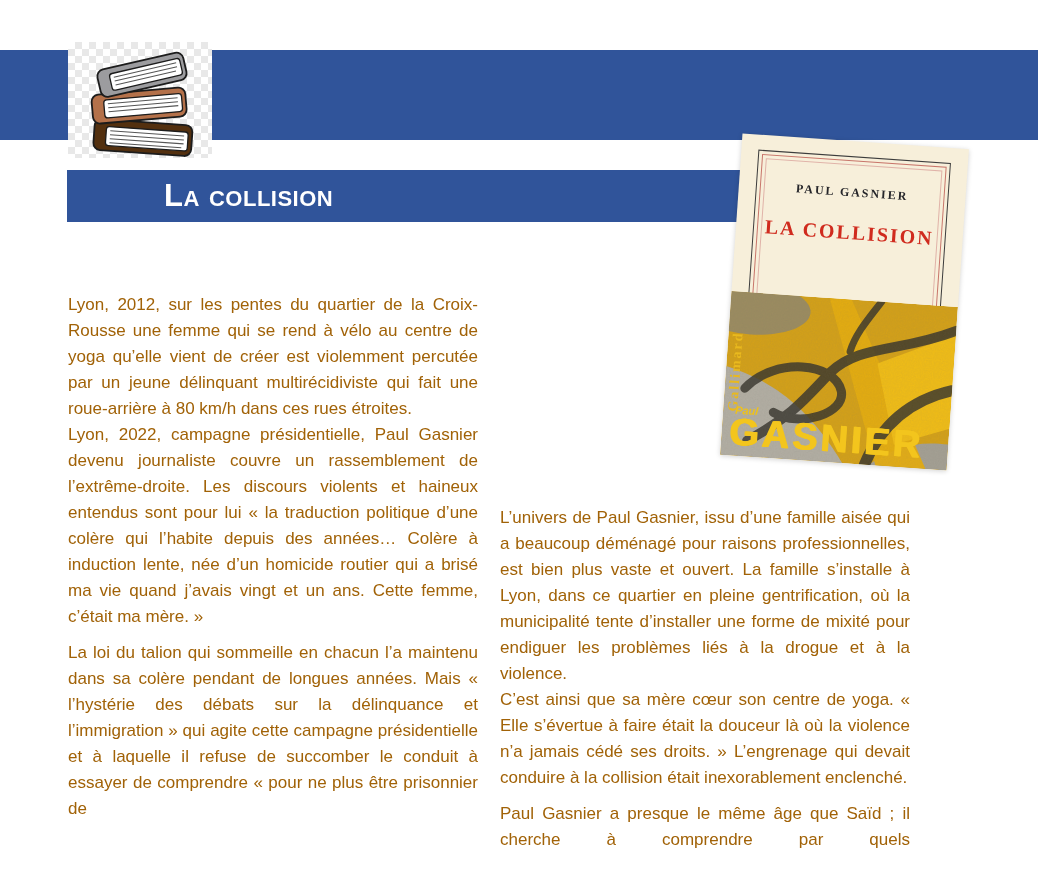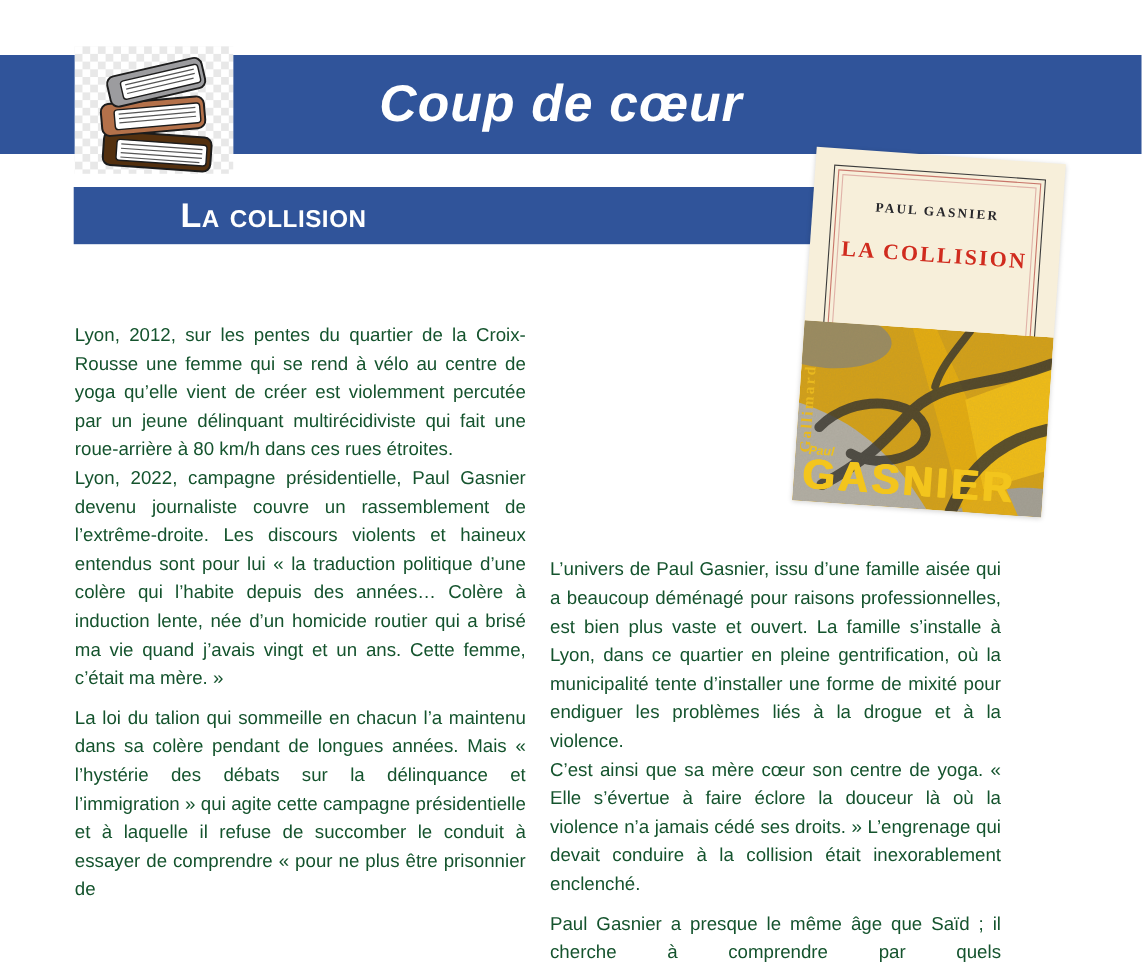--- a/index.html
+++ b/index.html
@@ -45,35 +45,34 @@
         transform:rotate(180deg);font-family:"Liberation Serif",serif;font-size:14px;
         font-weight:bold;letter-spacing:2px;color:#e9b91e;}
   .cover-paul{position:absolute;left:12px;bottom:40px;font-size:11px;font-style:italic;
         font-weight:bold;color:#edc11d;}
   .cover-gasnier{position:absolute;left:8px;bottom:2px;font-size:38px;font-weight:900;
         letter-spacing:3px;color:#f3c51d;
         text-shadow:0.7px 0 0 #f3c51d,-0.7px 0 0 #f3c51d;}
 
   
   .col{position:absolute;width:410px;font-size:17px;line-height:26px;text-align:justify;
-        color:#14532d;z-index:1;}
+        color:#a16207;z-index:1;}
   .col-left{left:68px;top:292px;height:594px;overflow:hidden;}
   .col-right{left:500px;top:505px;height:381px;overflow:hidden;}
   .col p{margin:0;}
   .col p.spaced{margin-top:10px;}
   .col p.truncated{text-align-last:justify;}
   .it{}
 </style>
 </head>
 <body>
 
 <div class="page">
 
   <div class="top-band"></div>
-  <div class="main-title">Coup de cœur</div>
 
   <div class="books-image">
     <svg viewBox="0 0 144 116" aria-hidden="true">
 
       <g transform="rotate(4 74 94)">
         <rect x="26" y="80" width="98" height="31" rx="7" fill="#53300f" stroke="#1c1c1c" stroke-width="1.8"></rect>
         <rect x="38" y="87" width="82" height="19" rx="3" fill="#ffffff" stroke="#1c1c1c" stroke-width="1.3"></rect>
         <path d="M42,91 h74 M42,95 h74 M42,99 h74 M42,103 h72" stroke="#555" stroke-width="1.1" fill="none"></path>
       </g>
 
@@ -131,17 +130,17 @@
     </div>
   </div>
 
   <div class="col col-left">
       <p><span>Lyon, 2012, sur les pentes du quartier de la Croix-Rousse une femme qui se rend à vélo au centre de yoga qu’elle vient de créer est violemment percutée par un jeune délinquant multirécidiviste qui fait une roue-arrière à 80 km/h dans ces rues étroites.</span></p>
       <p><span>Lyon, 2022, campagne présidentielle, Paul Gasnier devenu journaliste couvre un rassemblement de l’extrême-droite. Les discours violents et haineux entendus sont pour lui « </span><span class="it">la traduction politique d’une colère qui l’habite depuis des années… Colère à induction lente, née d’un homicide routier qui a brisé ma vie quand j’avais vingt et un ans. Cette femme, c’était ma mère. »</span></p>
       <p class="spaced truncated"><span>La loi du talion qui sommeille en chacun l’a maintenu dans sa colère pendant de longues années. Mais « </span><span class="it">l’hystérie des débats sur la délinquance et l’immigration</span><span> » qui agite cette campagne présidentielle et à laquelle il refuse de succomber le conduit à essayer de comprendre « </span><span class="it">pour ne plus être prisonnier de</span></p>
     </div>
   <div class="col col-right">
       <p><span>L’univers de Paul Gasnier, issu d’une famille aisée qui a beaucoup déménagé pour raisons professionnelles, est bien plus vaste et ouvert. La famille s’installe à Lyon, dans ce quartier en pleine gentrification, où la municipalité tente d’installer une forme de mixité pour endiguer les problèmes liés à la drogue et à la violence.</span></p>
-      <p><span>C’est ainsi que sa mère cœur son centre de yoga. « </span><span class="it">Elle s’évertue à faire éclore la douceur là où la violence n’a jamais cédé ses droits. »</span><span> L’engrenage qui devait conduire à la collision était inexorablement enclenché.</span></p>
+      <p><span>C’est ainsi que sa mère cœur son centre de yoga. « </span><span class="it">Elle s’évertue à faire était la douceur là où la violence n’a jamais cédé ses droits. »</span><span> L’engrenage qui devait conduire à la collision était inexorablement enclenché.</span></p>
       <p class="spaced truncated"><span>Paul Gasnier a presque le même âge que Saïd ; il cherche à comprendre par quels</span></p>
     </div>
 
 </div>
 
 </body></html>

